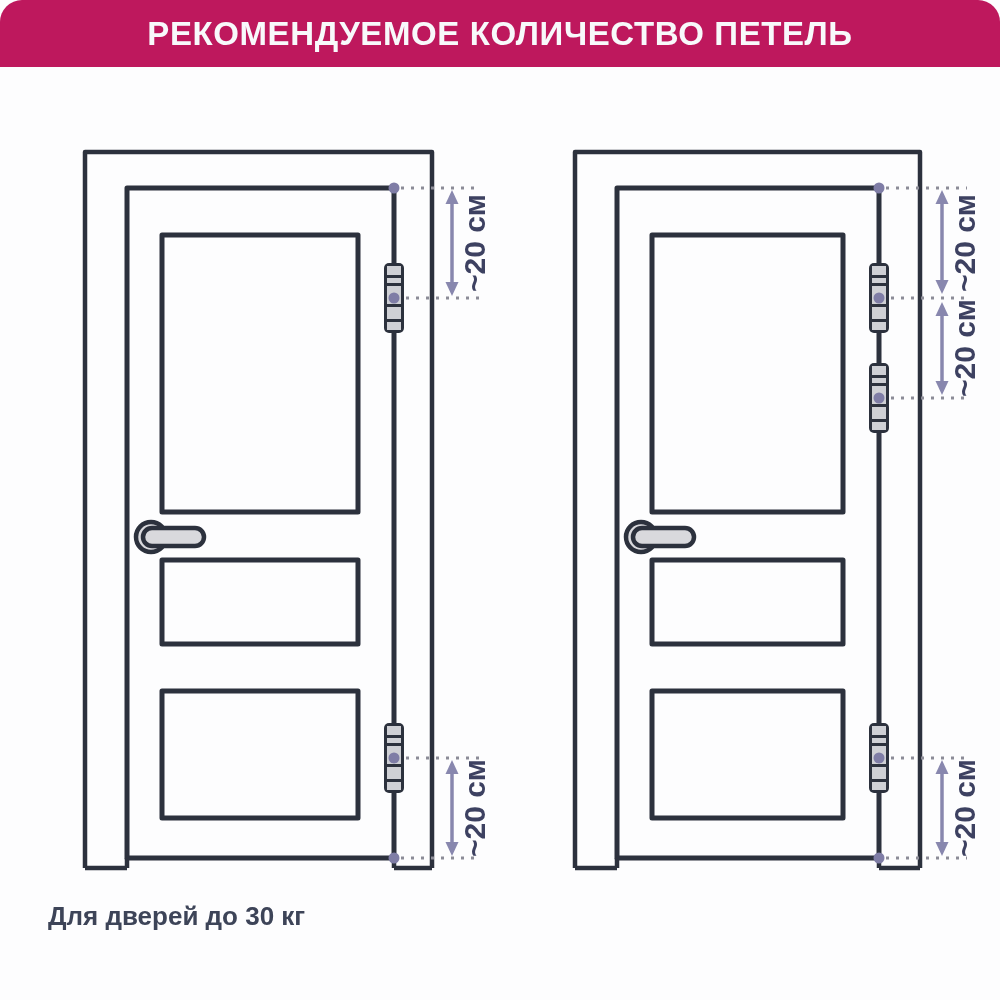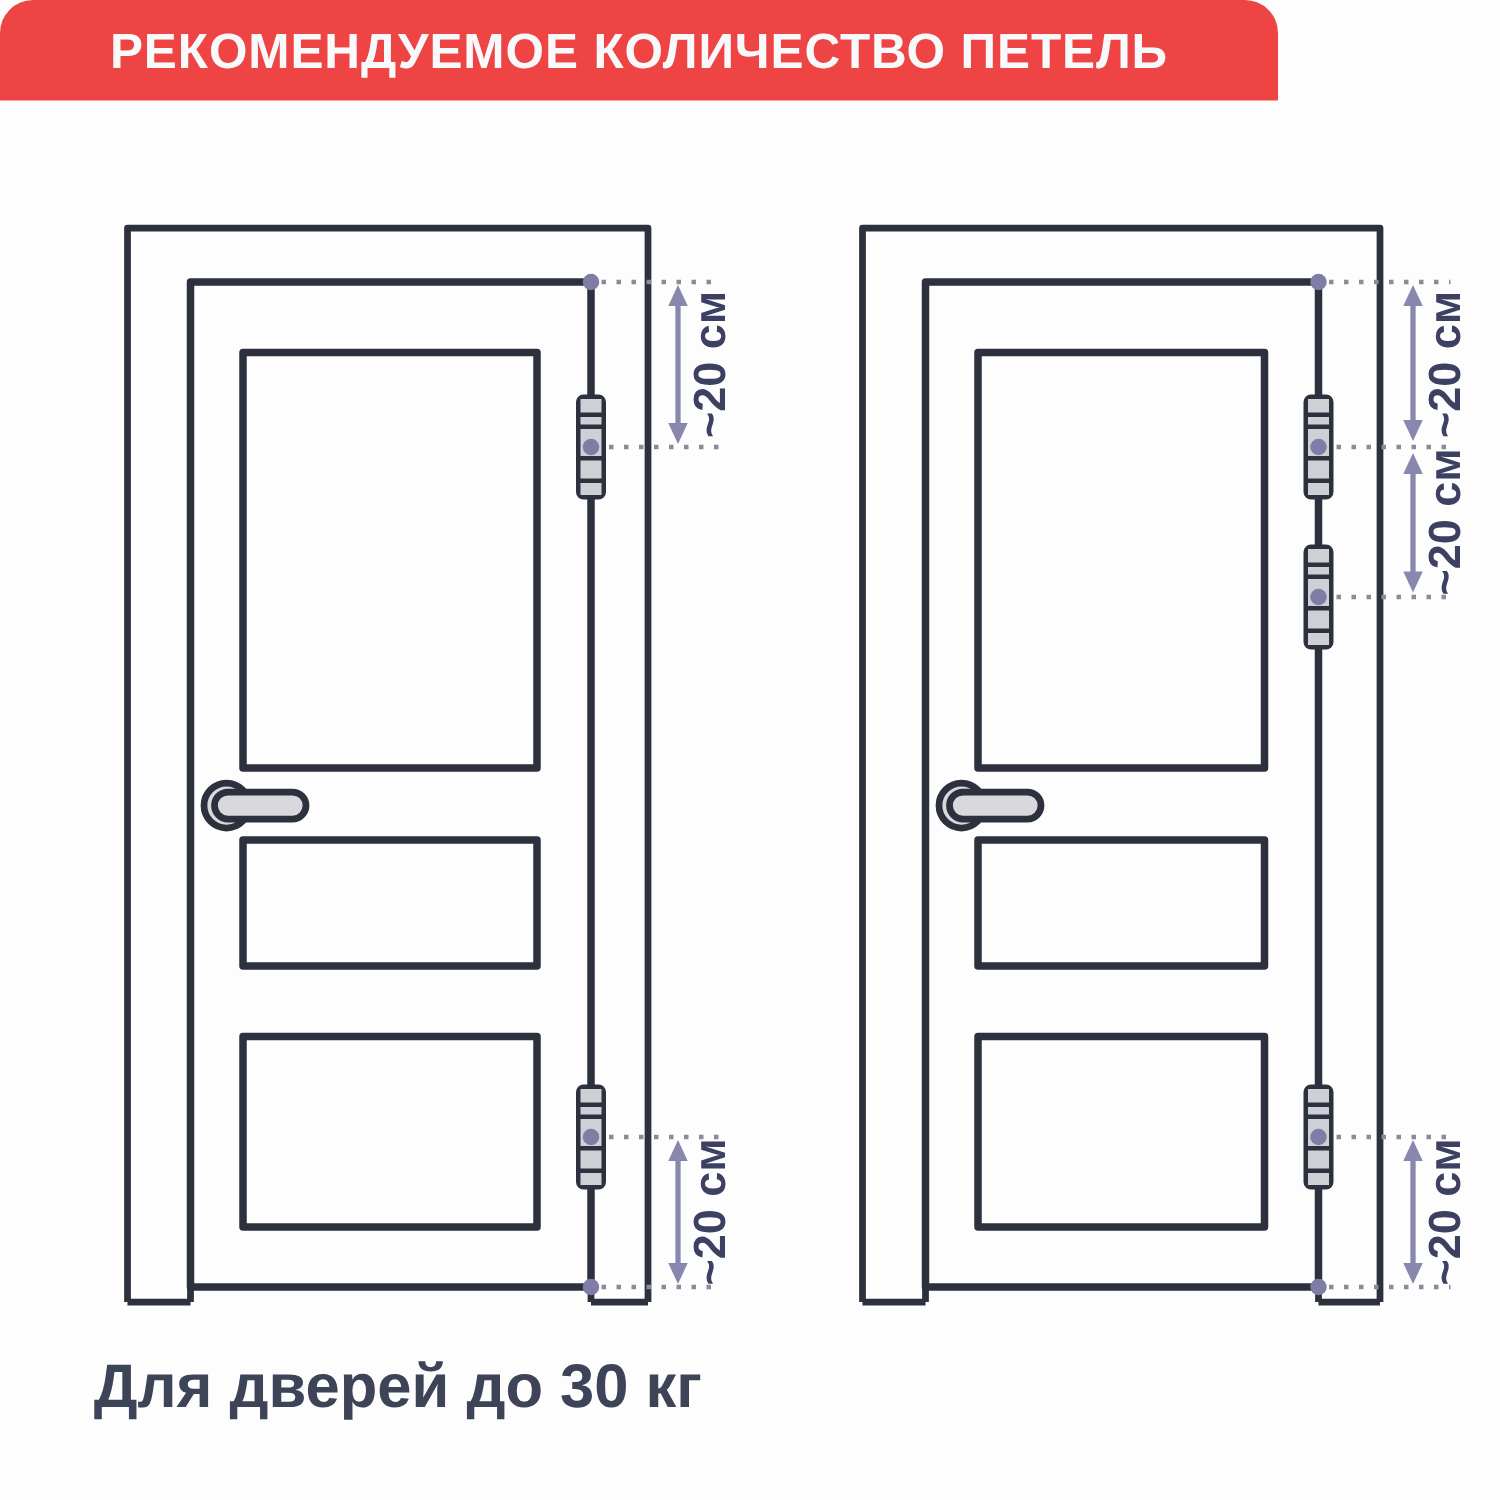--- a/index.html
+++ b/index.html
@@ -4,33 +4,33 @@
 <style>
   html,body{margin:0;padding:0;}
   body{
     width:1000px;height:1000px;
     background:#ffffff;
     font-family:"Liberation Sans", sans-serif;
     position:relative;overflow:hidden;
   }
   .page{position:absolute;inset:0;background:#fdfdfe;}
   .header{
-    position:absolute;left:0;top:0;width:852px;height:67px;
-    background:#ef4444;
+    position:absolute;left:0;top:0;width:1000px;height:67px;
+    background:#be185d;
     border-radius:22px 22px 0 0;
     display:flex;align-items:center;justify-content:center;
   }
   .header h1{
     margin:0;color:#f8f9fb;font-size:33px;font-weight:bold;
     letter-spacing:0.6px;white-space:nowrap;
   }
   .diagram{position:absolute;left:0;top:0;}
   .caption{
     position:absolute;top:901px;width:420px;
-    text-align:right;color:#3d4458;font-size:41px;font-weight:bold;
+    text-align:left;color:#3d4458;font-size:26px;font-weight:bold;
     white-space:nowrap;
   }
   .caption.left{left:48px;}
   .caption.right{left:538px;}
   svg text.dim{
     font-family:"Liberation Sans", sans-serif;
     font-size:30px;font-weight:bold;fill:#3d4161;
   }
 </style>
 </head>

